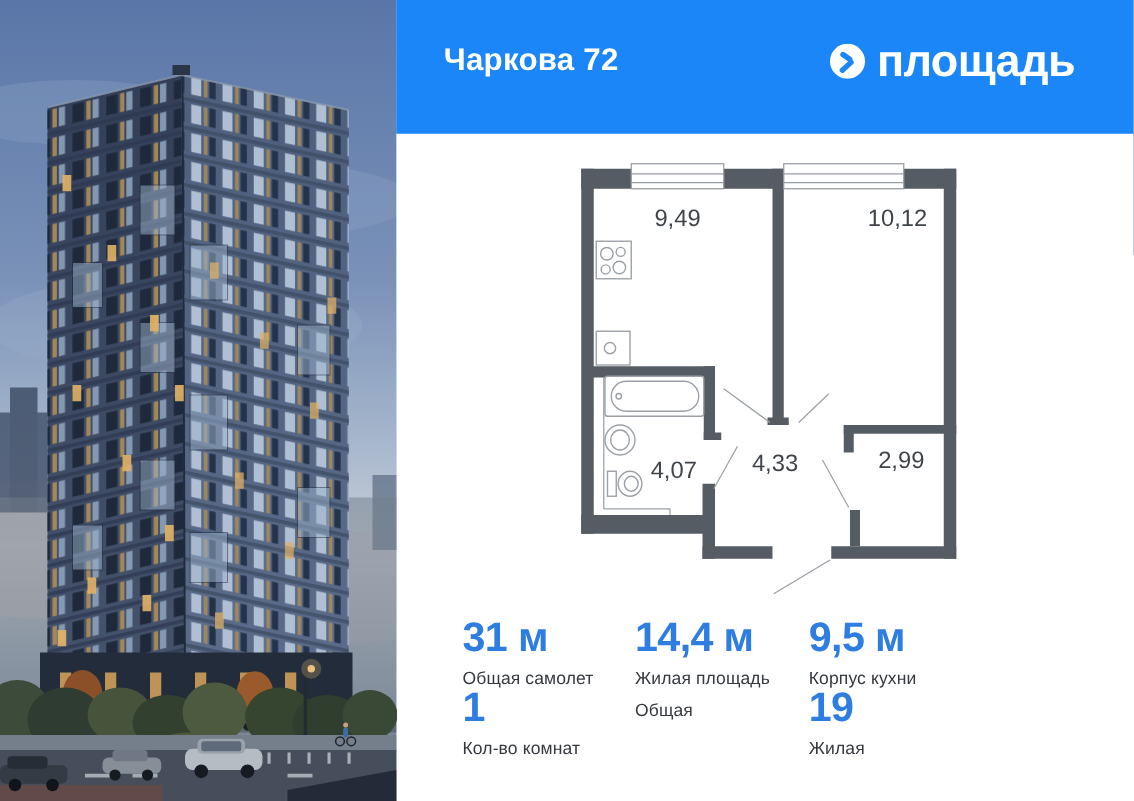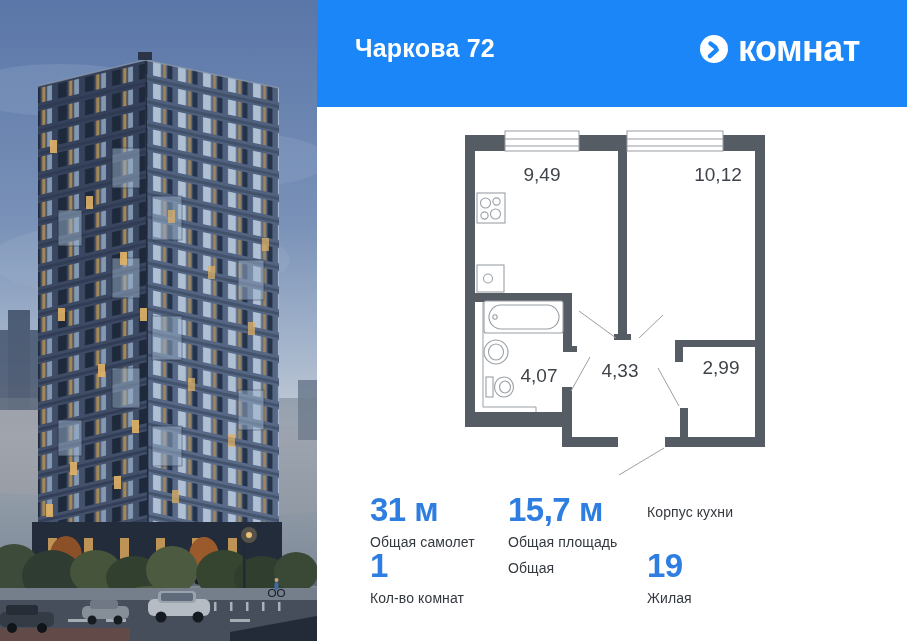--- a/index.html
+++ b/index.html
@@ -209,21 +209,21 @@
   <div class="panel">
 
     <div class="panel-header">
       <div class="title">Чаркова 72</div>
       <div class="brand">
         <svg class="brand-icon" viewBox="0 0 28 28">
           <circle cx="14" cy="14" r="14" fill="#ffffff"></circle>
           <path d="M10.4 8.6 L15.7 12.4" stroke="#1a86f8" stroke-width="4.3" stroke-linecap="round" fill="none"></path>
           <path d="M16.8 14.9 L9.9 21.2" stroke="#1a86f8" stroke-width="4.3" stroke-linecap="round" fill="none"></path>
         </svg>
-        <span class="brand-text">комнат</span>
+        <span class="brand-text">площадь</span>
       </div>
     </div>
 
     <svg class="plan" width="320" height="356" viewBox="0 0 320 356">
 
       <g fill="#565c63">
         <rect x="10" y="10" width="300" height="16"></rect>
         <rect x="10" y="10" width="10" height="292"></rect>
         <rect x="300" y="10" width="10" height="312"></rect>
         <rect x="10" y="287" width="100" height="15"></rect>
@@ -285,24 +285,25 @@
       <text x="165" y="252" text-anchor="middle">4,33</text>
       <text x="266" y="249" text-anchor="middle">2,99</text>
     </svg>
 
     <div class="stats row1">
       <div class="stat">
         <div class="stat-value">31 м</div>
         <div class="stat-label">Общая самолет</div>
       </div>
       <div class="stat">
-        <div class="stat-value">15,7 м</div>
-        <div class="stat-label">Общая площадь</div>
-      </div>
-      <div class="stat">
+        <div class="stat-value">14,4 м</div>
+        <div class="stat-label">Жилая площадь</div>
+      </div>
+      <div class="stat">
+        <div class="stat-value">9,5 м</div>
         <div class="stat-label">Корпус кухни</div>
       </div>
     </div>
 
     <div class="stats row2">
       <div class="stat">
         <div class="stat-value">1</div>
         <div class="stat-label">Кол-во комнат</div>
       </div>
       <div class="stat">

